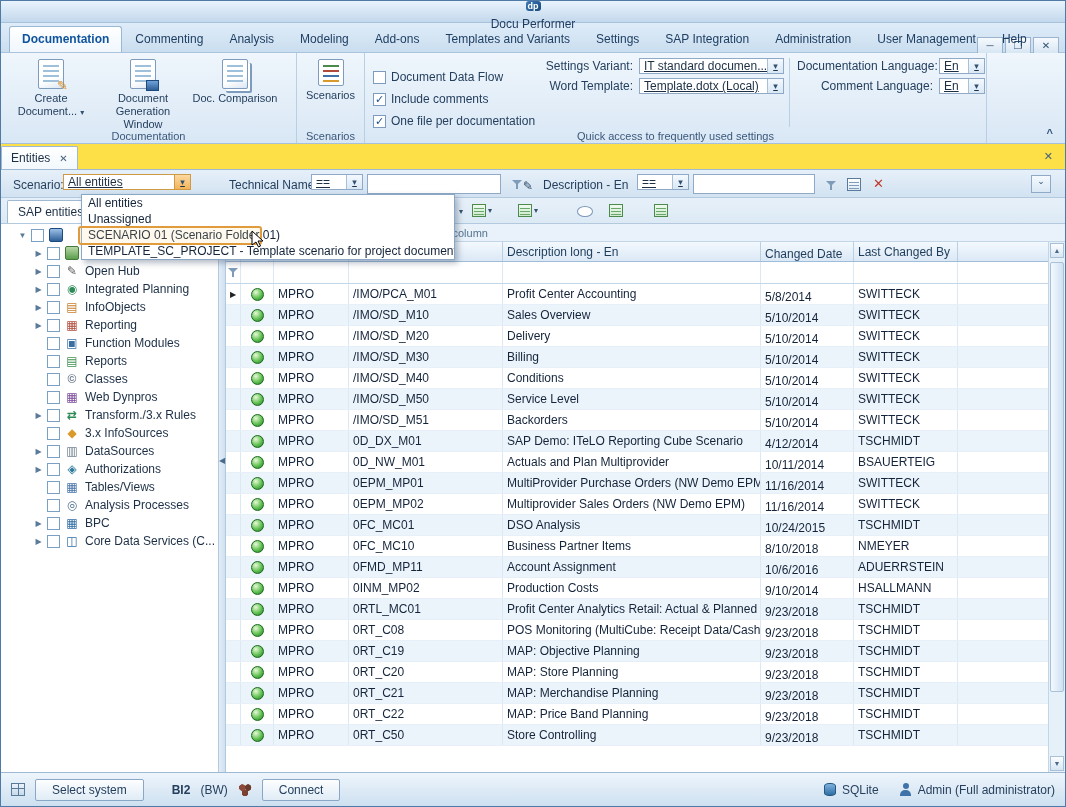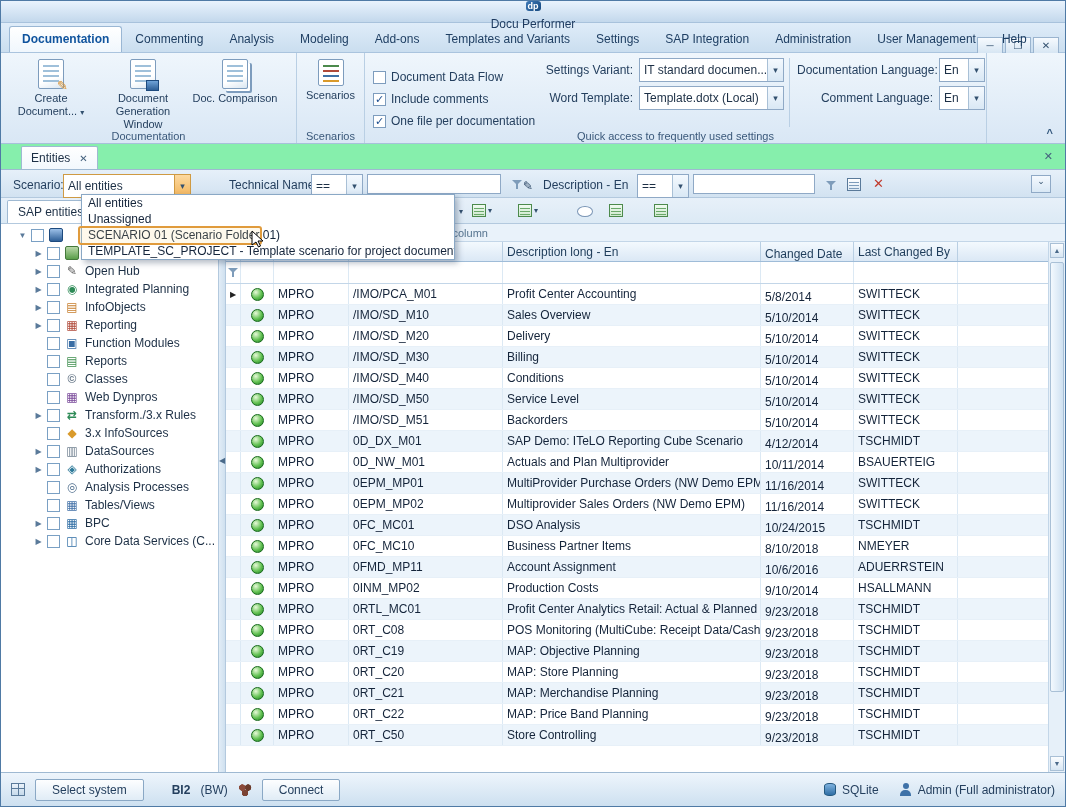--- a/index.html
+++ b/index.html
@@ -34,35 +34,35 @@
   .bicon.scen { height:27px; background:#fff; }
   .bicon.scen::before { background:#4c8a4c; box-shadow:0 5px 0 #b04a3a,0 10px 0 #3f72a8,0 15px 0 #d99a2b; }
   .mini-caret { font-size:8px; color:#33516f; }
   .chk-col { position:absolute; left:8px; top:17px; display:flex; flex-direction:column; gap:8px; }
   .chk { display:flex; align-items:center; gap:5px; font-size:12px; color:#243f5e; white-space:nowrap; }
   .box { width:13px; height:13px; border:1px solid #7d9cbd; background:#fff; font-size:11px; color:#1d4e8f; line-height:11px; text-align:center; }
   .chk.checked .box::before { content:"✓"; }
   .set-col { position:absolute; left:140px; top:5px; }
   .set-row { display:flex; align-items:center; margin-bottom:4px; }
   .set-label { width:128px; text-align:right; font-size:12px; color:#243f5e; margin-right:6px; white-space:nowrap; }
-  .combo { display:flex; align-items:center; background:#fff; border:1px solid #8fa9c6; font-size:12px; height:24px; color:#1c2f45; }
+  .combo { display:flex; align-items:center; background:#fff; border:1px solid #8fa9c6; font-size:12px; height:16px; color:#1c2f45;text-decoration:underline; }
   .combo .val { padding:0 4px; flex:1; white-space:nowrap; overflow:hidden; }
   .combo .caret { width:16px; align-self:stretch; border-left:1px solid #a9c0d6; background:linear-gradient(#f4f9fe,#d9e8f5); display:flex; align-items:center; justify-content:center; flex:0 0 16px; }
   .combo .caret::after { content:"▾"; font-size:9px; color:#33516f; }
   .combo.open { border-color:#cf9a43; }
   .combo.open .caret { background:linear-gradient(#fcd9a0,#f2b45a); border-left-color:#cf9a43; }
   .set-combo { width:145px; }
   .vsep { position:absolute; left:424px; top:5px; bottom:16px; width:1px; background:#b9cfe4; }
   .lang-col { position:absolute; left:432px; top:5px; }
   .lang-label { width:136px; }
   .lang-combo { width:46px; }
   .ribbon-collapse { position:absolute; right:12px; bottom:4px; font-size:11px; font-weight:bold; color:#34587e; cursor:default; }
 
   
-  .doctab-row { height:26px; background:#86efac; border-bottom:1px solid #9fb9d2; display:flex; align-items:flex-end; padding:0 20px; position:relative; }
+  .doctab-row { height:26px; background:#fde047; border-bottom:1px solid #9fb9d2; display:flex; align-items:flex-end; padding:0 0; position:relative; }
   .doctab { background:linear-gradient(#ffffff,#f2f8fd); border:1px solid #9fb9d2; border-bottom:none; padding:4px 9px 4px; font-size:12px; color:#1c2f45; display:flex; gap:9px; align-items:center; border-radius:2px 2px 0 0; }
   .doctab .x { font-size:10px; color:#44617e; }
   .doctab-close-all { position:absolute; right:12px; top:6px; font-size:11px; color:#44617e; }
 
   
   .filter-bar { height:28px; background:linear-gradient(#e6f0f9,#d2e2f1); border-bottom:1px solid #b3c9de; position:relative; font-size:12px; color:#243f5e; }
   .filter-bar > * { position:absolute; }
   .f-lbl { top:8px; white-space:nowrap; }
   .funnel { width:11px; height:11px; position:relative; display:inline-block; }
   .funnel::before { content:""; position:absolute; left:0; top:1px; border-left:5px solid transparent; border-right:5px solid transparent; border-top:5px solid #7e9cba; }
@@ -406,28 +406,28 @@
         </div>
         <div class="tree-row">
           <span class="chev">▶</span>
           <span class="tchk"></span>
           <span class="tico ic-authorizations"></span>
           <span>Authorizations</span>
         </div>
         <div class="tree-row">
           <span class="chev"></span>
           <span class="tchk"></span>
+          <span class="tico ic-tables"></span>
+          <span>Tables/Views</span>
+        </div>
+        <div class="tree-row">
+          <span class="chev"></span>
+          <span class="tchk"></span>
           <span class="tico ic-analysis"></span>
           <span>Analysis Processes</span>
-        </div>
-        <div class="tree-row">
-          <span class="chev"></span>
-          <span class="tchk"></span>
-          <span class="tico ic-tables"></span>
-          <span>Tables/Views</span>
         </div>
         <div class="tree-row">
           <span class="chev">▶</span>
           <span class="tchk"></span>
           <span class="tico ic-bpc"></span>
           <span>BPC</span>
         </div>
         <div class="tree-row">
           <span class="chev">▶</span>
           <span class="tchk"></span>

